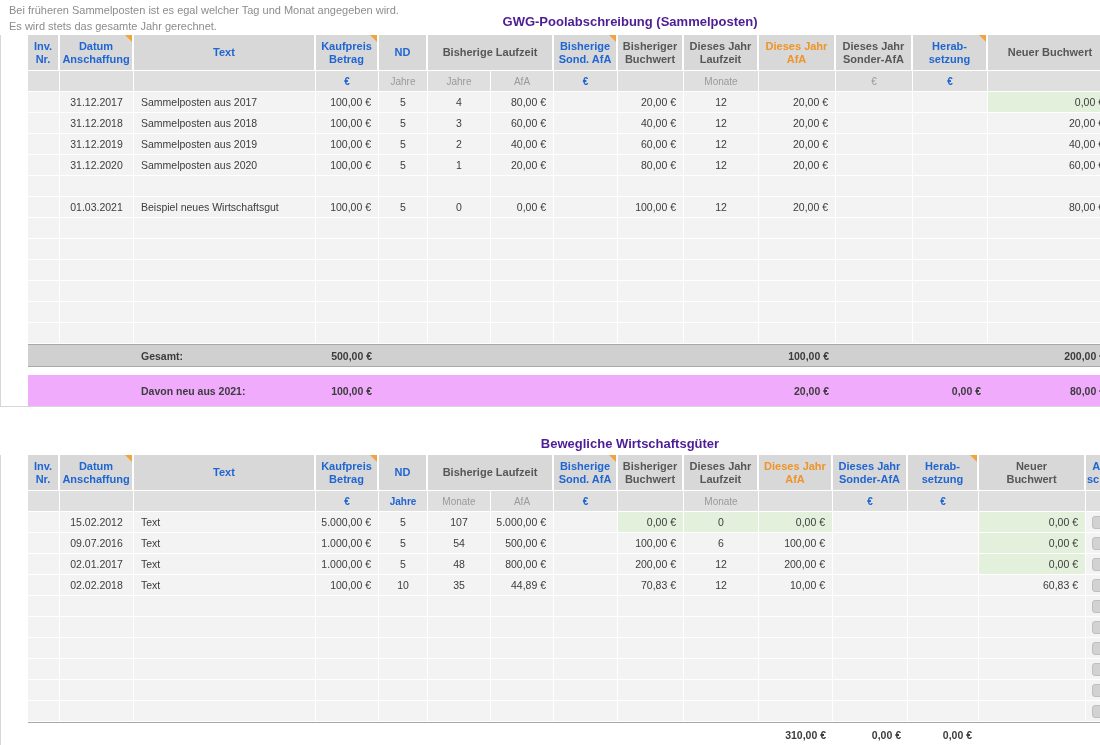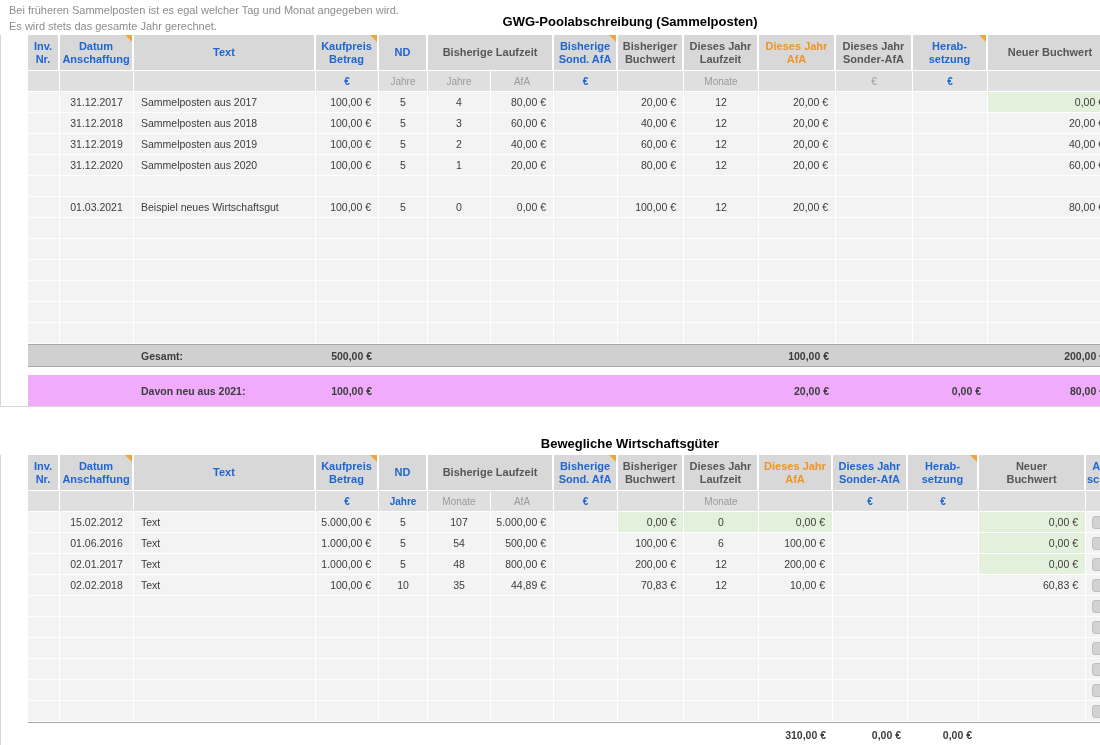--- a/index.html
+++ b/index.html
@@ -2,21 +2,21 @@
 <html><head>
 <meta charset="utf-8">
 <style>
   html,body{margin:0;padding:0;background:#fff;}
   #screen{position:relative;width:1100px;height:745px;background:#fff;
           font-family:"Liberation Sans","DejaVu Sans",sans-serif;overflow:hidden;}
 
   .note{position:absolute;left:9px;top:3px;font-size:11px;line-height:1.45;color:#8c8c8c;}
 
   .sheet-title{position:absolute;left:180px;width:900px;text-align:center;
-               font-size:13px;font-weight:bold;color:#000000;}
+               font-size:13px;font-weight:bold;color:#4c1d95;}
   #title1{top:14px;}
   #title2{top:436px;}
 
   .tablewrap{position:absolute;left:0;border:1px solid #d6d6d6;border-top:none;background:#fff;padding-left:27px;}
   #wrap1{top:35px;}
   #wrap2{top:455px;}
 
   table.sheet{border-collapse:separate;border-spacing:0;table-layout:fixed;width:1084px;}
   table.sheet th, table.sheet td{margin:0;overflow:hidden;white-space:nowrap;}
 
@@ -440,21 +440,21 @@
             <td class="a-r green">0,00 €</td>
             <td class="a-c green">0</td>
             <td class="a-r green">0,00 €</td>
             <td class="a-r"></td>
             <td class="a-r"></td>
             <td class="a-r green">0,00 €</td>
             <td class="a-c"><span class="cb"></span></td>
           </tr>
           <tr>
             <td class="a-c"></td>
-            <td class="a-c">01.06.2016</td>
+            <td class="a-c">09.07.2016</td>
             <td class="a-l">Text</td>
             <td class="a-r">1.000,00 €</td>
             <td class="a-c">5</td>
             <td class="a-c">54</td>
             <td class="a-r">500,00 €</td>
             <td class="a-r"></td>
             <td class="a-r">100,00 €</td>
             <td class="a-c">6</td>
             <td class="a-r">100,00 €</td>
             <td class="a-r"></td>

